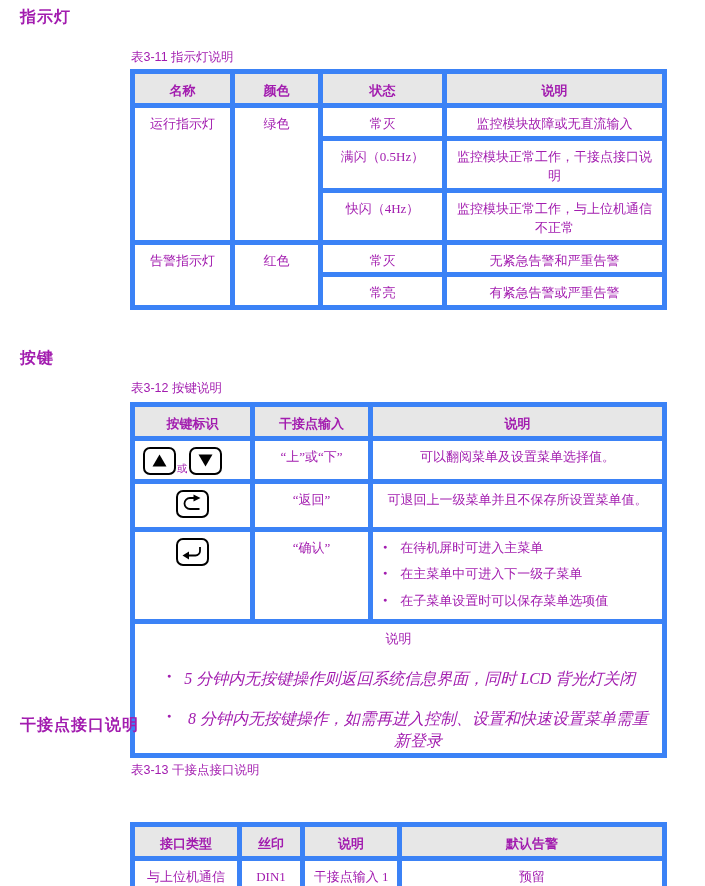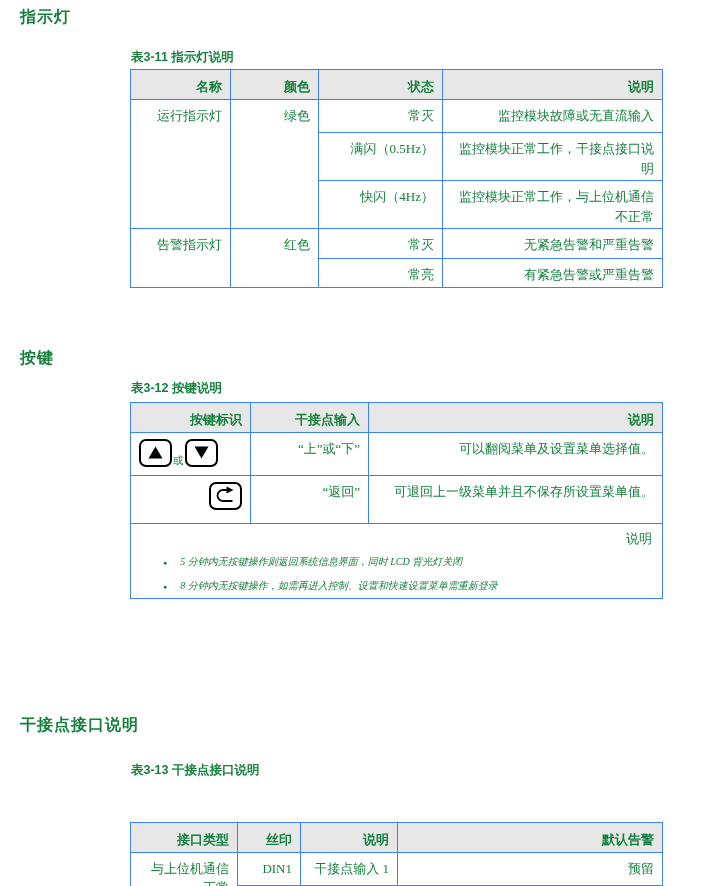--- a/index.html
+++ b/index.html
@@ -1,34 +1,34 @@
 <!DOCTYPE html>
 <html><head>
 <meta charset="utf-8">
 <style>
   html,body{margin:0;padding:0;background:#fff;}
-  .page{position:relative;width:705px;height:886px;background:#ffffff;color:#15803d;
+  .page{position:relative;width:705px;height:886px;background:#ffffff;color:#a21caf;
         font-family:"Liberation Serif","DejaVu Serif",serif;}
   .sec-heading{position:absolute;left:20px;margin:0;
         font-family:"Liberation Sans","DejaVu Sans",sans-serif;
         font-weight:bold;font-size:16px;line-height:1.2;letter-spacing:1px;}
   #heading-1{top:7px}
   #heading-2{top:348px}
   #heading-3{top:715px}
   .tbl-caption{position:absolute;left:131px;
         font-family:"Liberation Sans","DejaVu Sans",sans-serif;
-        font-weight:bold;font-size:12.5px;}
+        font-weight:normal;font-size:12.5px;}
   #caption-1{top:49px}
   #caption-2{top:380px}
   #caption-3{top:762px}
   table.tbl{position:absolute;left:130px;width:532px;border-collapse:collapse;table-layout:fixed;}
   #table-1{top:69px}
   #table-2{top:402px}
   #table-3{top:822px}
-  .tbl th,.tbl td{border:1px solid #3b82f6;vertical-align:top;text-align:right;
+  .tbl th,.tbl td{border:5px solid #3b82f6;vertical-align:top;text-align:center;
         padding:6px 8px 2px 8px;overflow:hidden;
         font-size:13px;line-height:1.5;}
   .tbl th{background:#e7e7e7;
         font-family:"Liberation Sans","DejaVu Sans",sans-serif;
         font-weight:bold;padding-top:7px;}
   .rh27{height:27px}.rh28{height:28px}.rh29{height:22px}.rh30{height:30px}
   .rh32{height:32px}.rh33{height:33px}.rh43{height:43px}.rh47{height:47px}
   .rh48{height:48px}.rh65{height:65px}.rh79{height:79px}
   .wrapnarrow{padding-right:46px;margin-top:20px;}
   
@@ -37,22 +37,22 @@
         align-items:center;justify-content:center;background:#fff;flex:0 0 auto;}
   .or-label{font-size:10.5px;line-height:13px;margin:0 1px;}
   
   ul.blist{list-style:none;margin:0;padding:0;}
   ul.blist li{display:flex;margin:0 0 7px 2px;}
   ul.blist li::before{content:"●";font-size:7px;line-height:19px;margin-right:13px;flex:0 0 auto;}
   
   td.note-cell{padding:5px 10px 2px 10px;}
   .note-title{font-size:13px;}
   ul.note-list{list-style:none;margin:2px 0 0 0;padding:0 0 0 22px;}
-  ul.note-list li{display:flex;margin-top:7px;
-        font-style:italic;font-size:10px;line-height:1.35;}
+  ul.note-list li{display:flex;margin-top:19px;
+        font-style:italic;font-size:16px;line-height:1.35;}
   ul.note-list li::before{content:"●";font-size:7px;line-height:17px;font-style:normal;
         margin-right:13px;flex:0 0 auto;}
 </style>
 </head>
 <body>
 
 <div class="page">
 
   <h2 class="sec-heading" id="heading-1">指示灯</h2>
   <div class="tbl-caption" id="caption-1">表3-11 指示灯说明</div>
@@ -137,20 +137,44 @@
         <span class="keybtn">
           <svg width="21" height="19" viewBox="0 0 21 19">
             <path d="M17.5,15 H8 A5.5,5.5 0 0 1 8,4 H12" fill="none" stroke="#000" stroke-width="1.8"></path>
             <polygon points="11.5,0.5 18.5,4 11.5,7.5" fill="#000"></polygon>
           </svg>
         </span>
       </td>
       <td>“返回”</td>
       <td class="wrapnarrow">可退回上一级菜单并且不保存所设置菜单值。</td>
     </tr>
+    <tr class="rh79">
+      <td>
+        <span class="keybtn">
+          <svg width="21" height="18" viewBox="0 0 21 18">
+            <path d="M18,4 V8 A4.5,4.5 0 0 1 13.5,12.5 H6.5" fill="none" stroke="#000" stroke-width="1.8"></path>
+            <polygon points="7,8.5 7,16.5 0.5,12.5" fill="#000"></polygon>
+          </svg>
+        </span>
+      </td>
+      <td>“确认”</td>
+      <td>
+        <ul class="blist">
+          <li>
+                <span>在待机屏时可进入主菜单</span>
+              </li>
+          <li>
+                <span>在主菜单中可进入下一级子菜单</span>
+              </li>
+          <li>
+                <span>在子菜单设置时可以保存菜单选项值</span>
+              </li>
+        </ul>
+      </td>
+    </tr>
     <tr class="rh65">
       <td colspan="3" class="note-cell">
         <div class="note-title">说明</div>
         <ul class="note-list">
           <li>
                 <span>5 分钟内无按键操作则返回系统信息界面，同时 LCD 背光灯关闭</span>
               </li>
           <li>
                 <span>8 分钟内无按键操作，如需再进入控制、设置和快速设置菜单需重新登录</span>
               </li>

